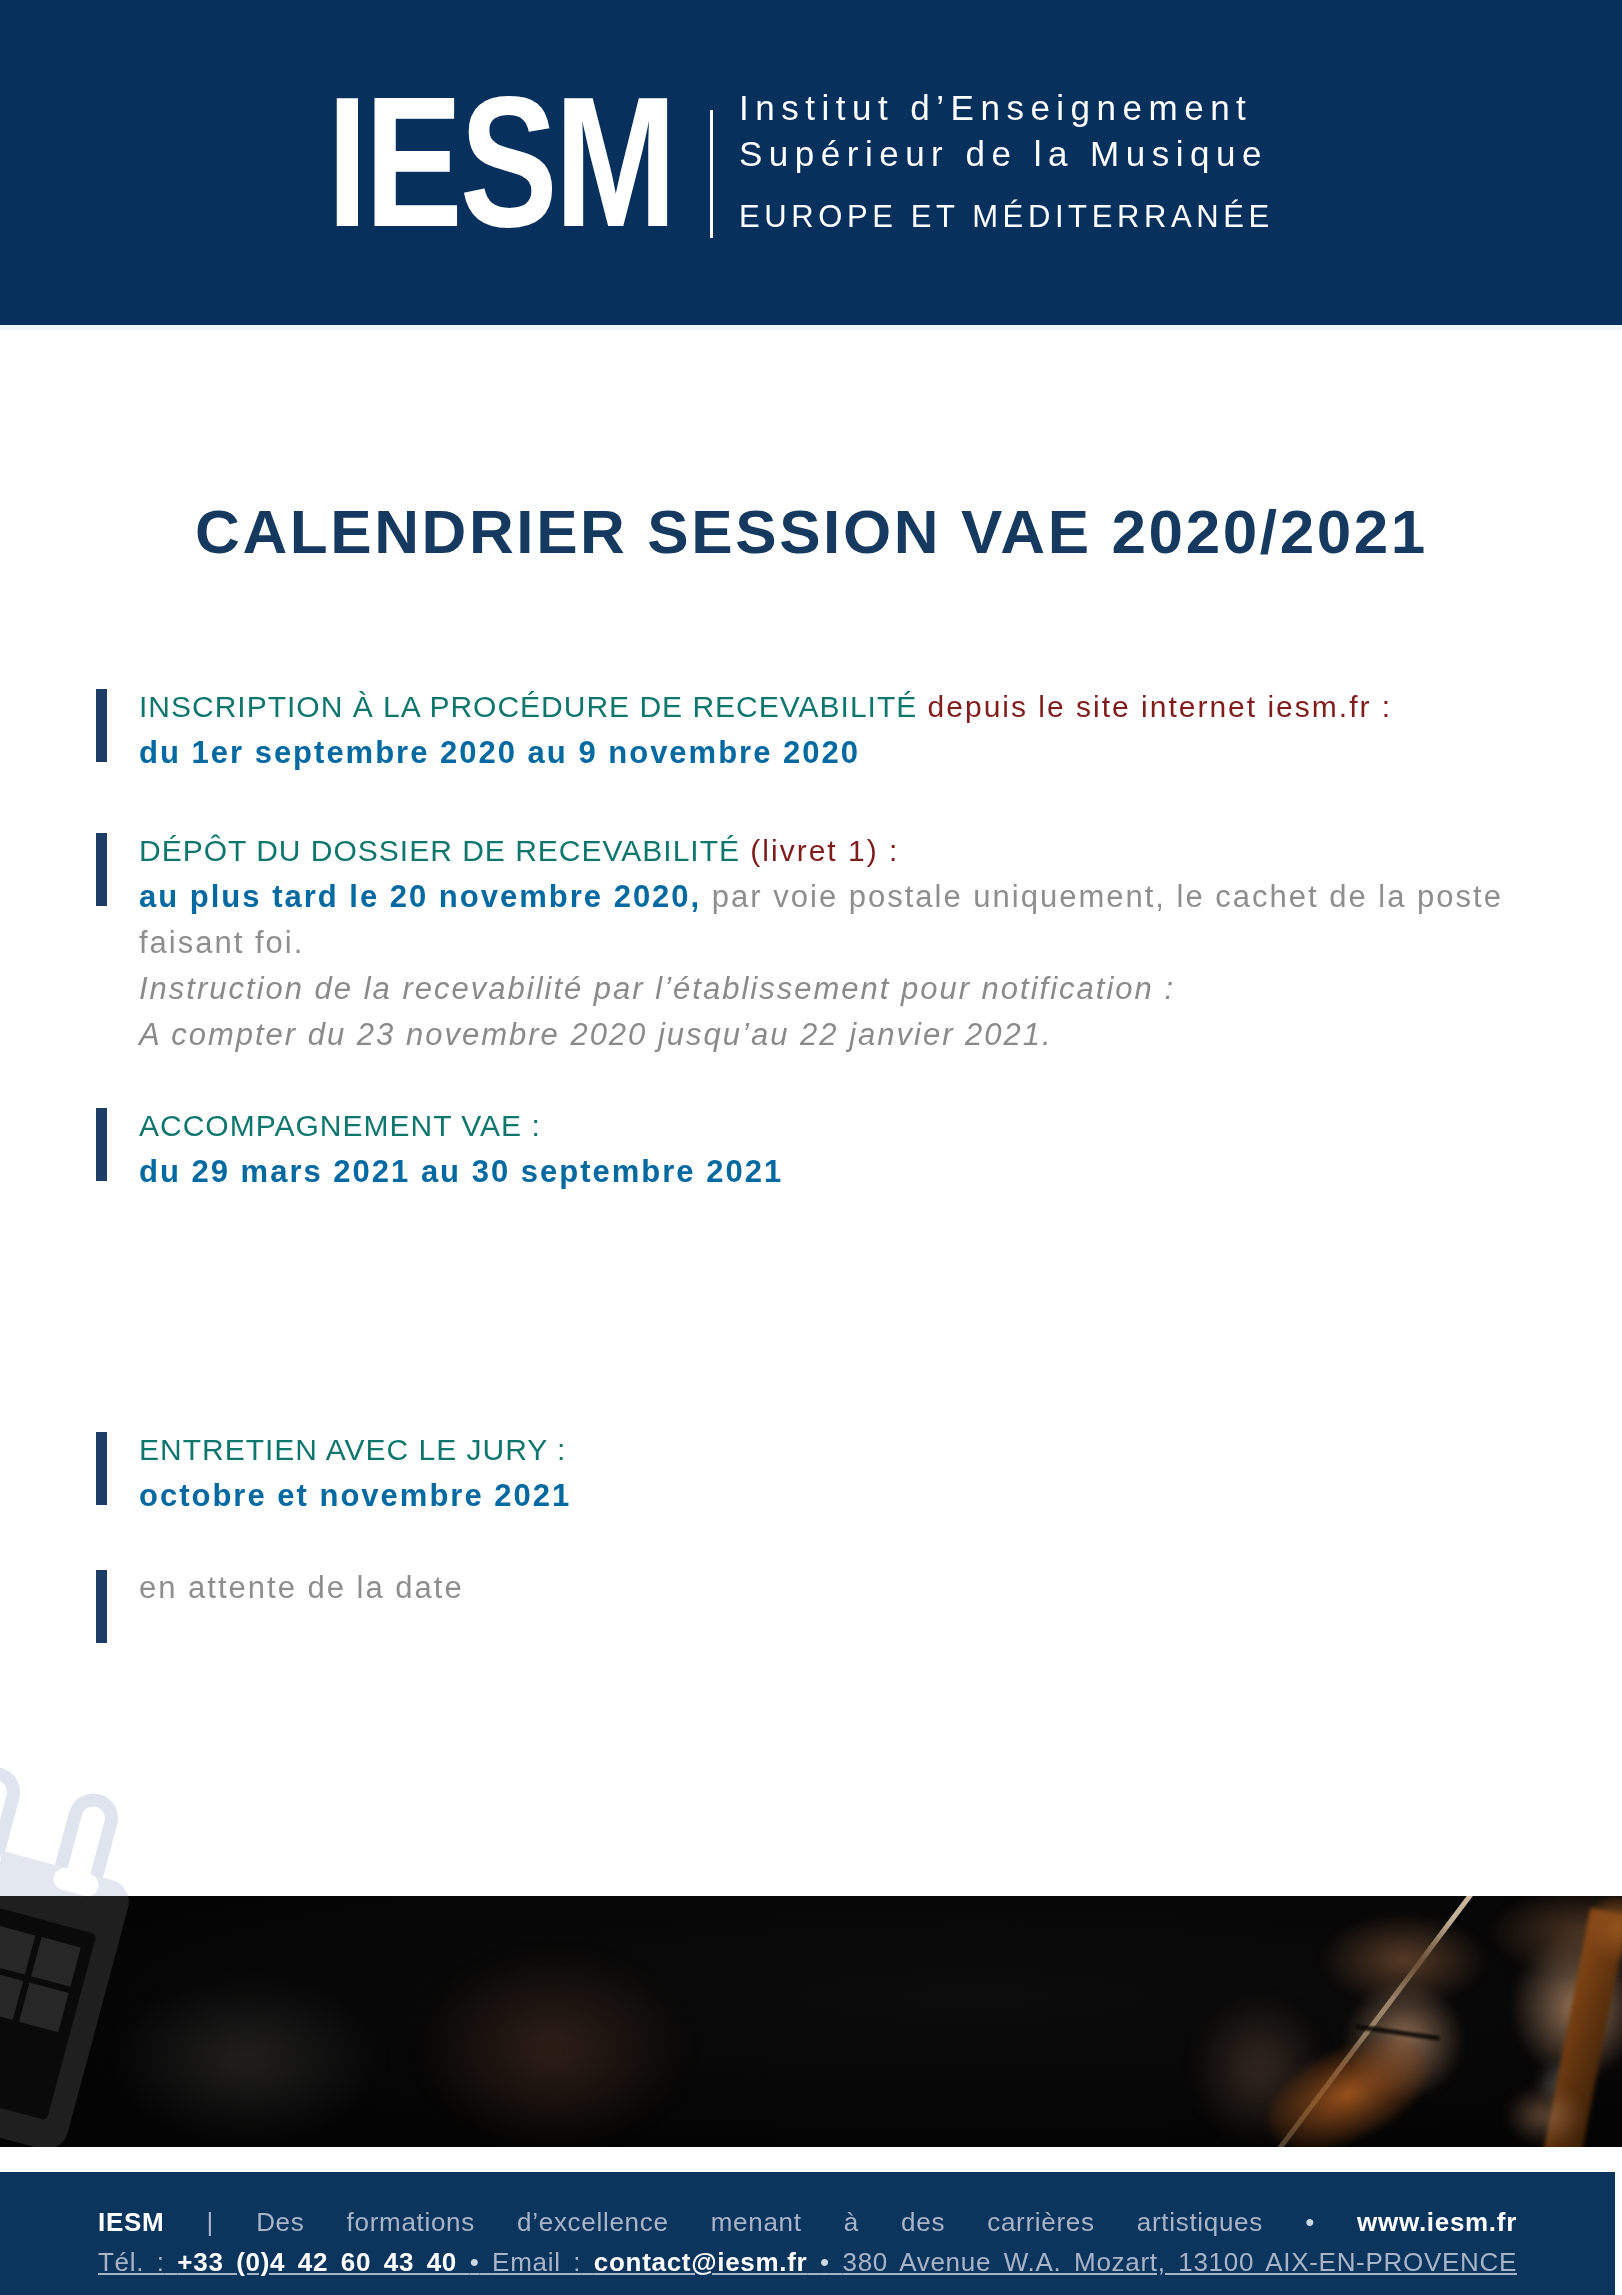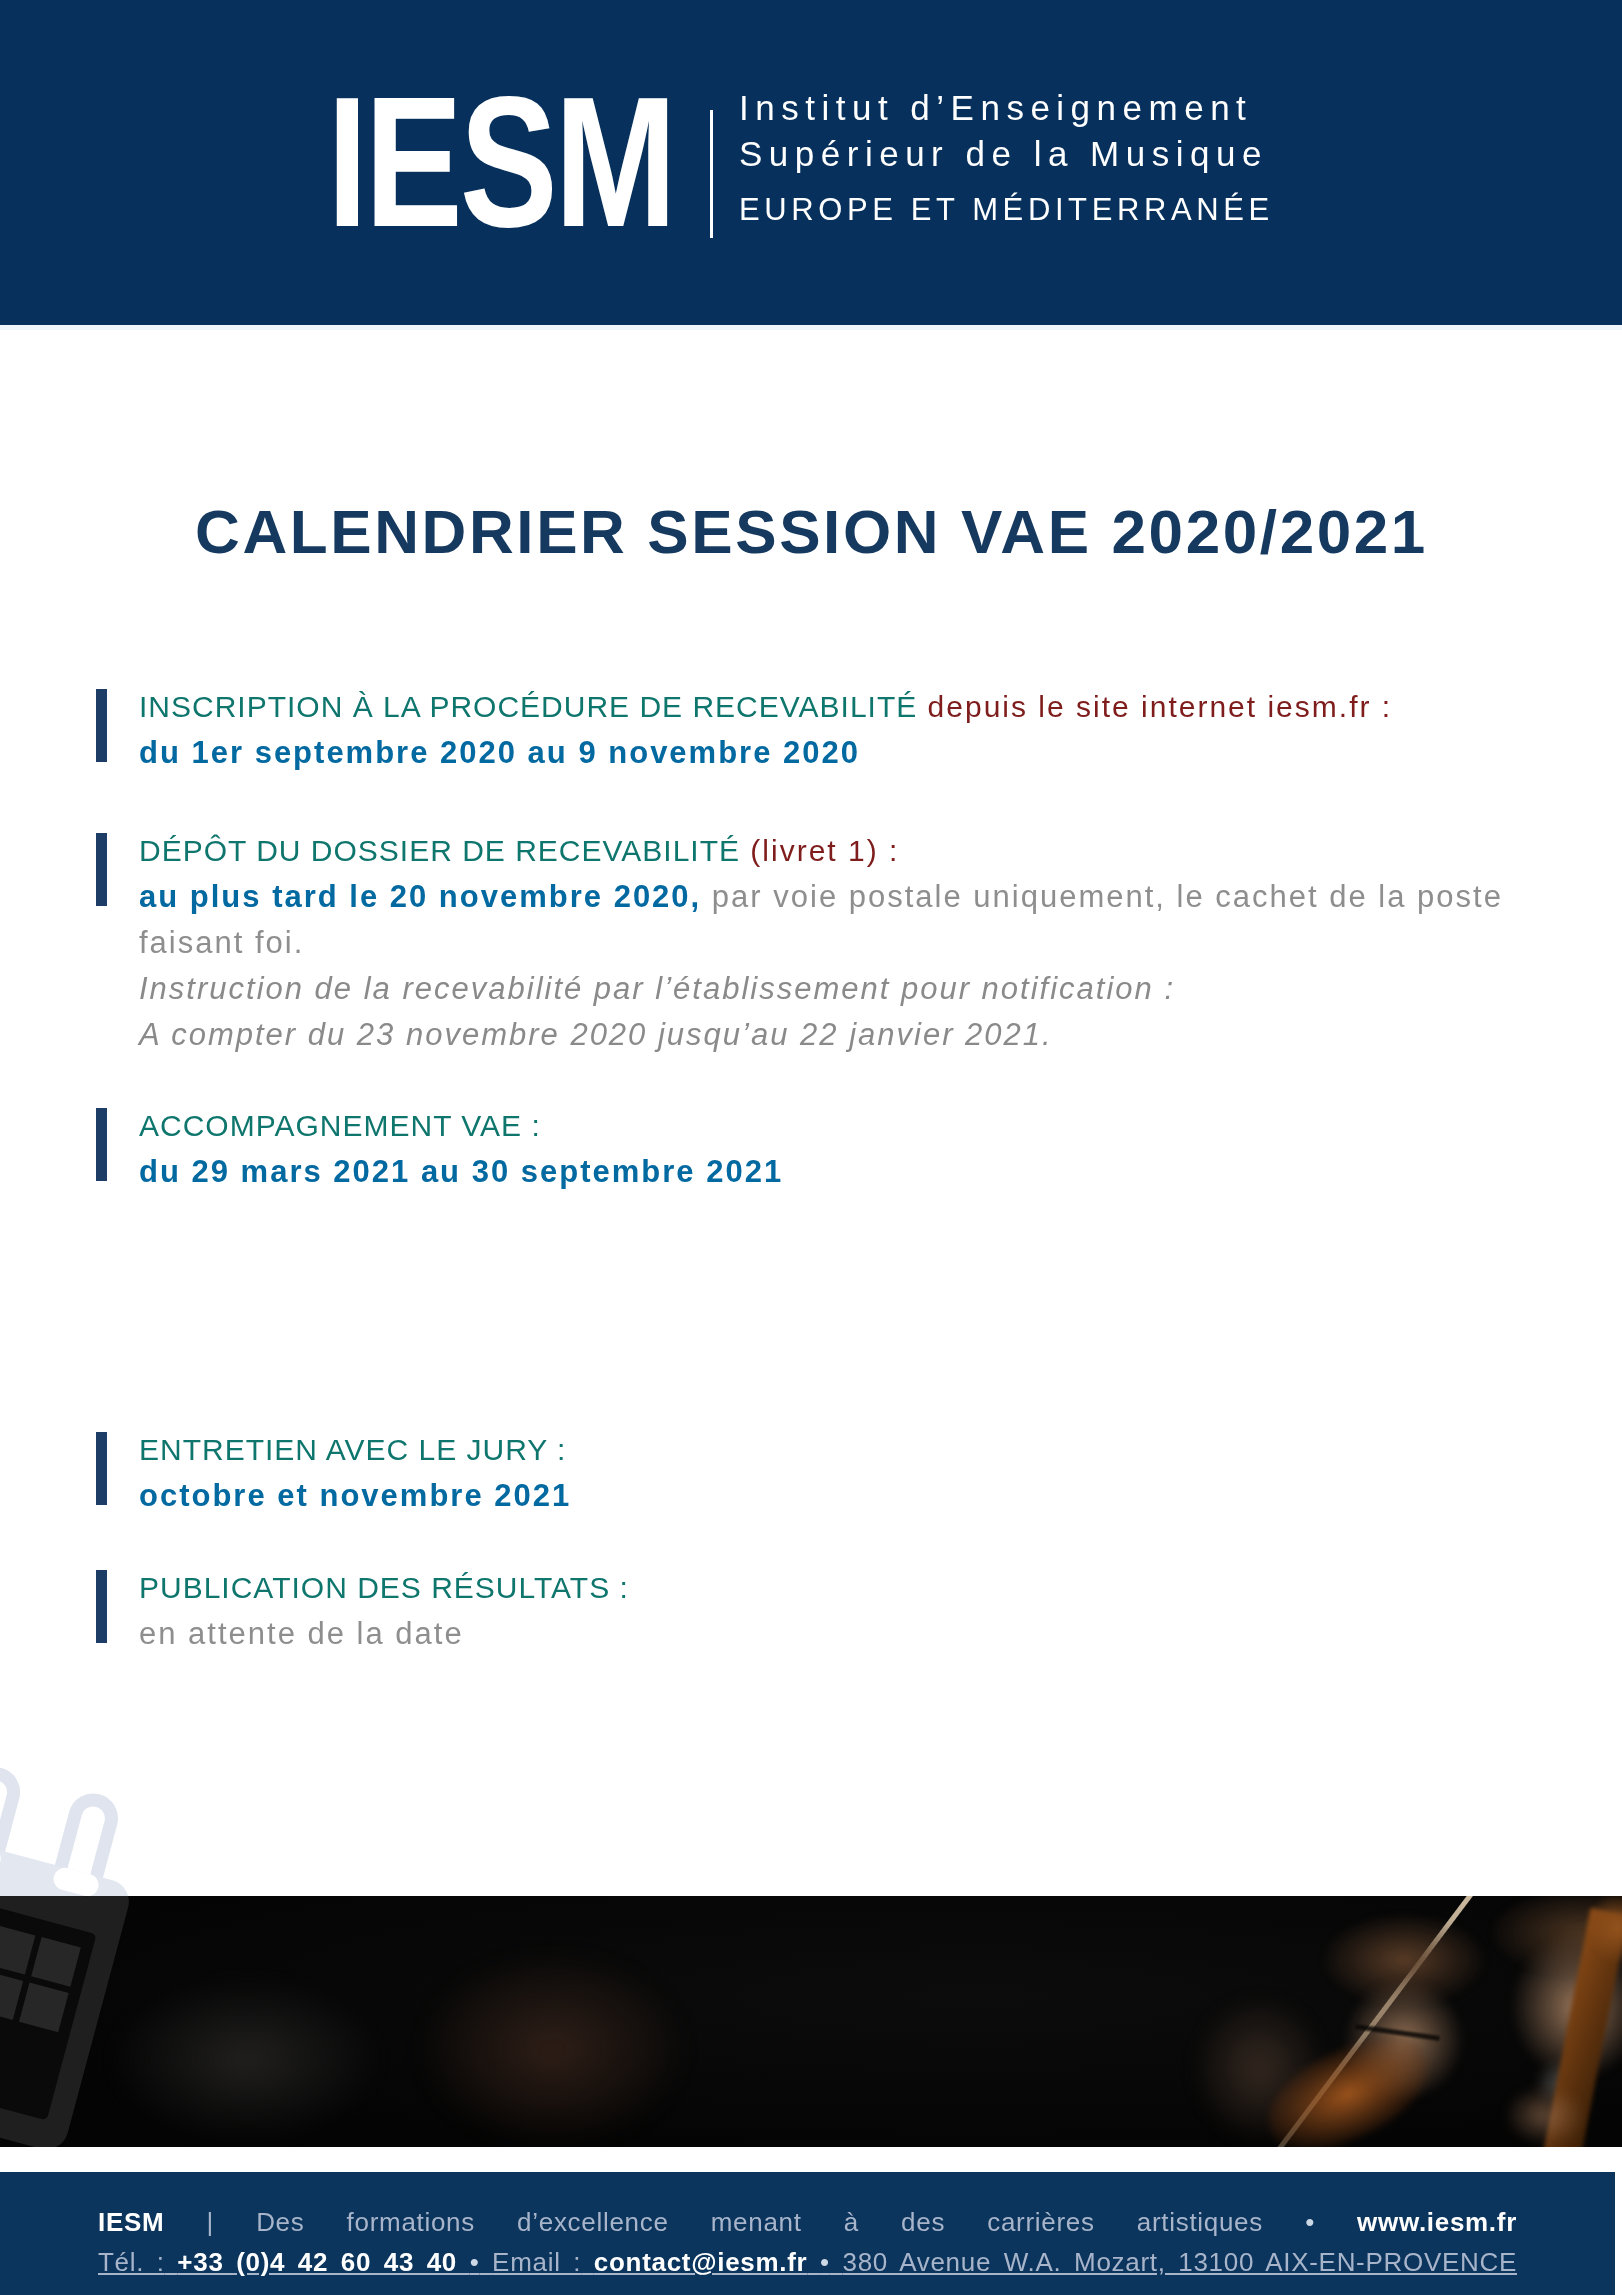--- a/index.html
+++ b/index.html
@@ -8,21 +8,21 @@
 
   
   .hdr{position:absolute;left:0;top:0;width:1623px;height:325px;background:#07315c;}
   .hairline{position:absolute;left:0;top:325px;width:1623px;height:5.2px;background:#f0f5fb;}
   .logo{position:absolute;left:327px;top:77px;color:#ffffff;font-weight:bold;
         font-size:186px;line-height:170px;letter-spacing:-3.9px;
         transform:scaleX(0.79);transform-origin:left top;white-space:nowrap;}
   .logo-divider{position:absolute;left:710px;top:110px;width:3.3px;height:128px;background:#ffffff;}
   .org{position:absolute;left:739px;top:85px;color:#ffffff;}
   .org-line{font-size:35px;line-height:46px;letter-spacing:6.5px;white-space:nowrap;}
-  .org-caps{font-size:31px;letter-spacing:4.6px;margin-top:10px;}
+  .org-caps{font-size:31px;letter-spacing:4.6px;margin-top:17px;}
 
   
   .title{position:absolute;left:0;top:496px;width:1623px;margin:0;text-align:center;
          color:#16395f;font-size:62px;line-height:72px;letter-spacing:2.6px;font-weight:bold;}
 
   
   .sec{position:absolute;left:139px;width:1407px;color:#8e8e8e;}
   .bar{position:absolute;left:-43px;top:5.2px;width:11px;height:73px;background:#1d3c66;}
   .sec-line{font-size:31px;line-height:46px;letter-spacing:2px;}
   .h{color:#0f766e;font-size:30px;letter-spacing:1px;}
@@ -131,21 +131,20 @@
 
 
   <section class="sec" style="top:1427px">
     <span class="bar"></span>
     <div class="sec-line"><span class="h">ENTRETIEN AVEC LE JURY :</span><span class="sfx"></span></div>
     <div class="sec-line"><span class="b">octobre et novembre 2021</span><span class="r"></span></div>
   </section>
 
   <section class="sec" style="top:1565px">
     <span class="bar"></span>
-    <div class="sec-line"><span class="h">PUBLICATION DES RÉSULTATS :</span><span class="sfx"></span></div>
     <div class="sec-line"><span class="b"></span><span class="r">en attente de la date</span></div>
   </section>
 
   <div class="wm-clip">
     <svg class="wm wm-light-svg" width="366" height="458" viewBox="0 0 560 700">
       <g transform="rotate(15 0 140)">
         <rect class="k-ring" x="45" y="28" width="56" height="178" rx="28"></rect>
         <rect class="k-ring" x="200" y="28" width="56" height="178" rx="28"></rect>
         <rect class="k-body" x="0" y="140" width="315" height="425" rx="34"></rect>
         <rect class="k-notch" x="38" y="140" width="70" height="34" rx="17"></rect>

